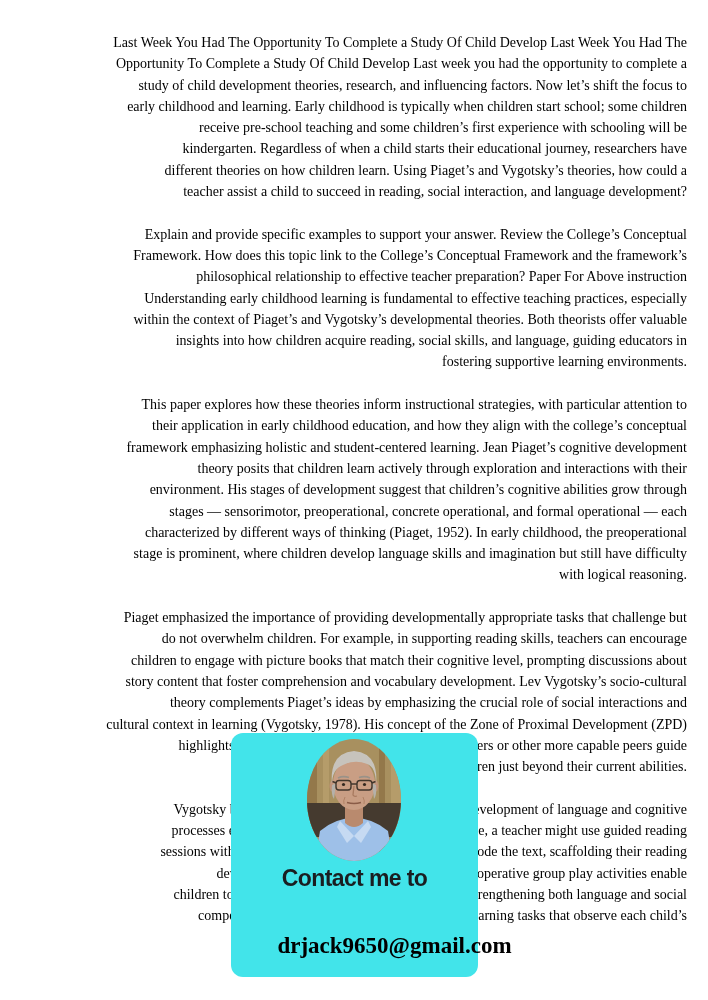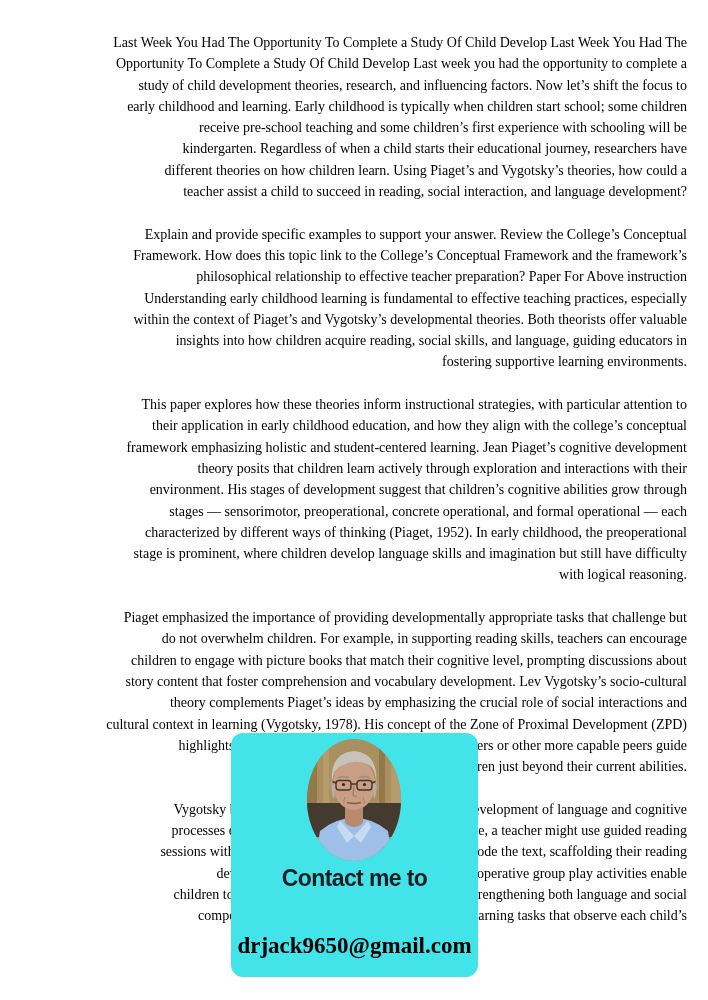--- a/index.html
+++ b/index.html
@@ -60,20 +60,21 @@
     position: absolute;
     top: 199px;
     left: 0;
     width: 100%;
     text-align: center;
     font-family: "Liberation Serif", serif;
     font-weight: 700;
     font-size: 23px;
     line-height: 28px;
     color: #000000;
+    padding-left: 40px;
   }
 </style>
 </head>
 <body>
 
 <div class="doc">
   <p>Last Week You Had The Opportunity To Complete a Study Of Child Develop Last Week You Had The
 Opportunity To Complete a Study Of Child Develop Last week you had the opportunity to complete a
 study of child development theories, research, and influencing factors. Now let’s shift the focus to
 early childhood and learning. Early childhood is typically when children start school; some children

